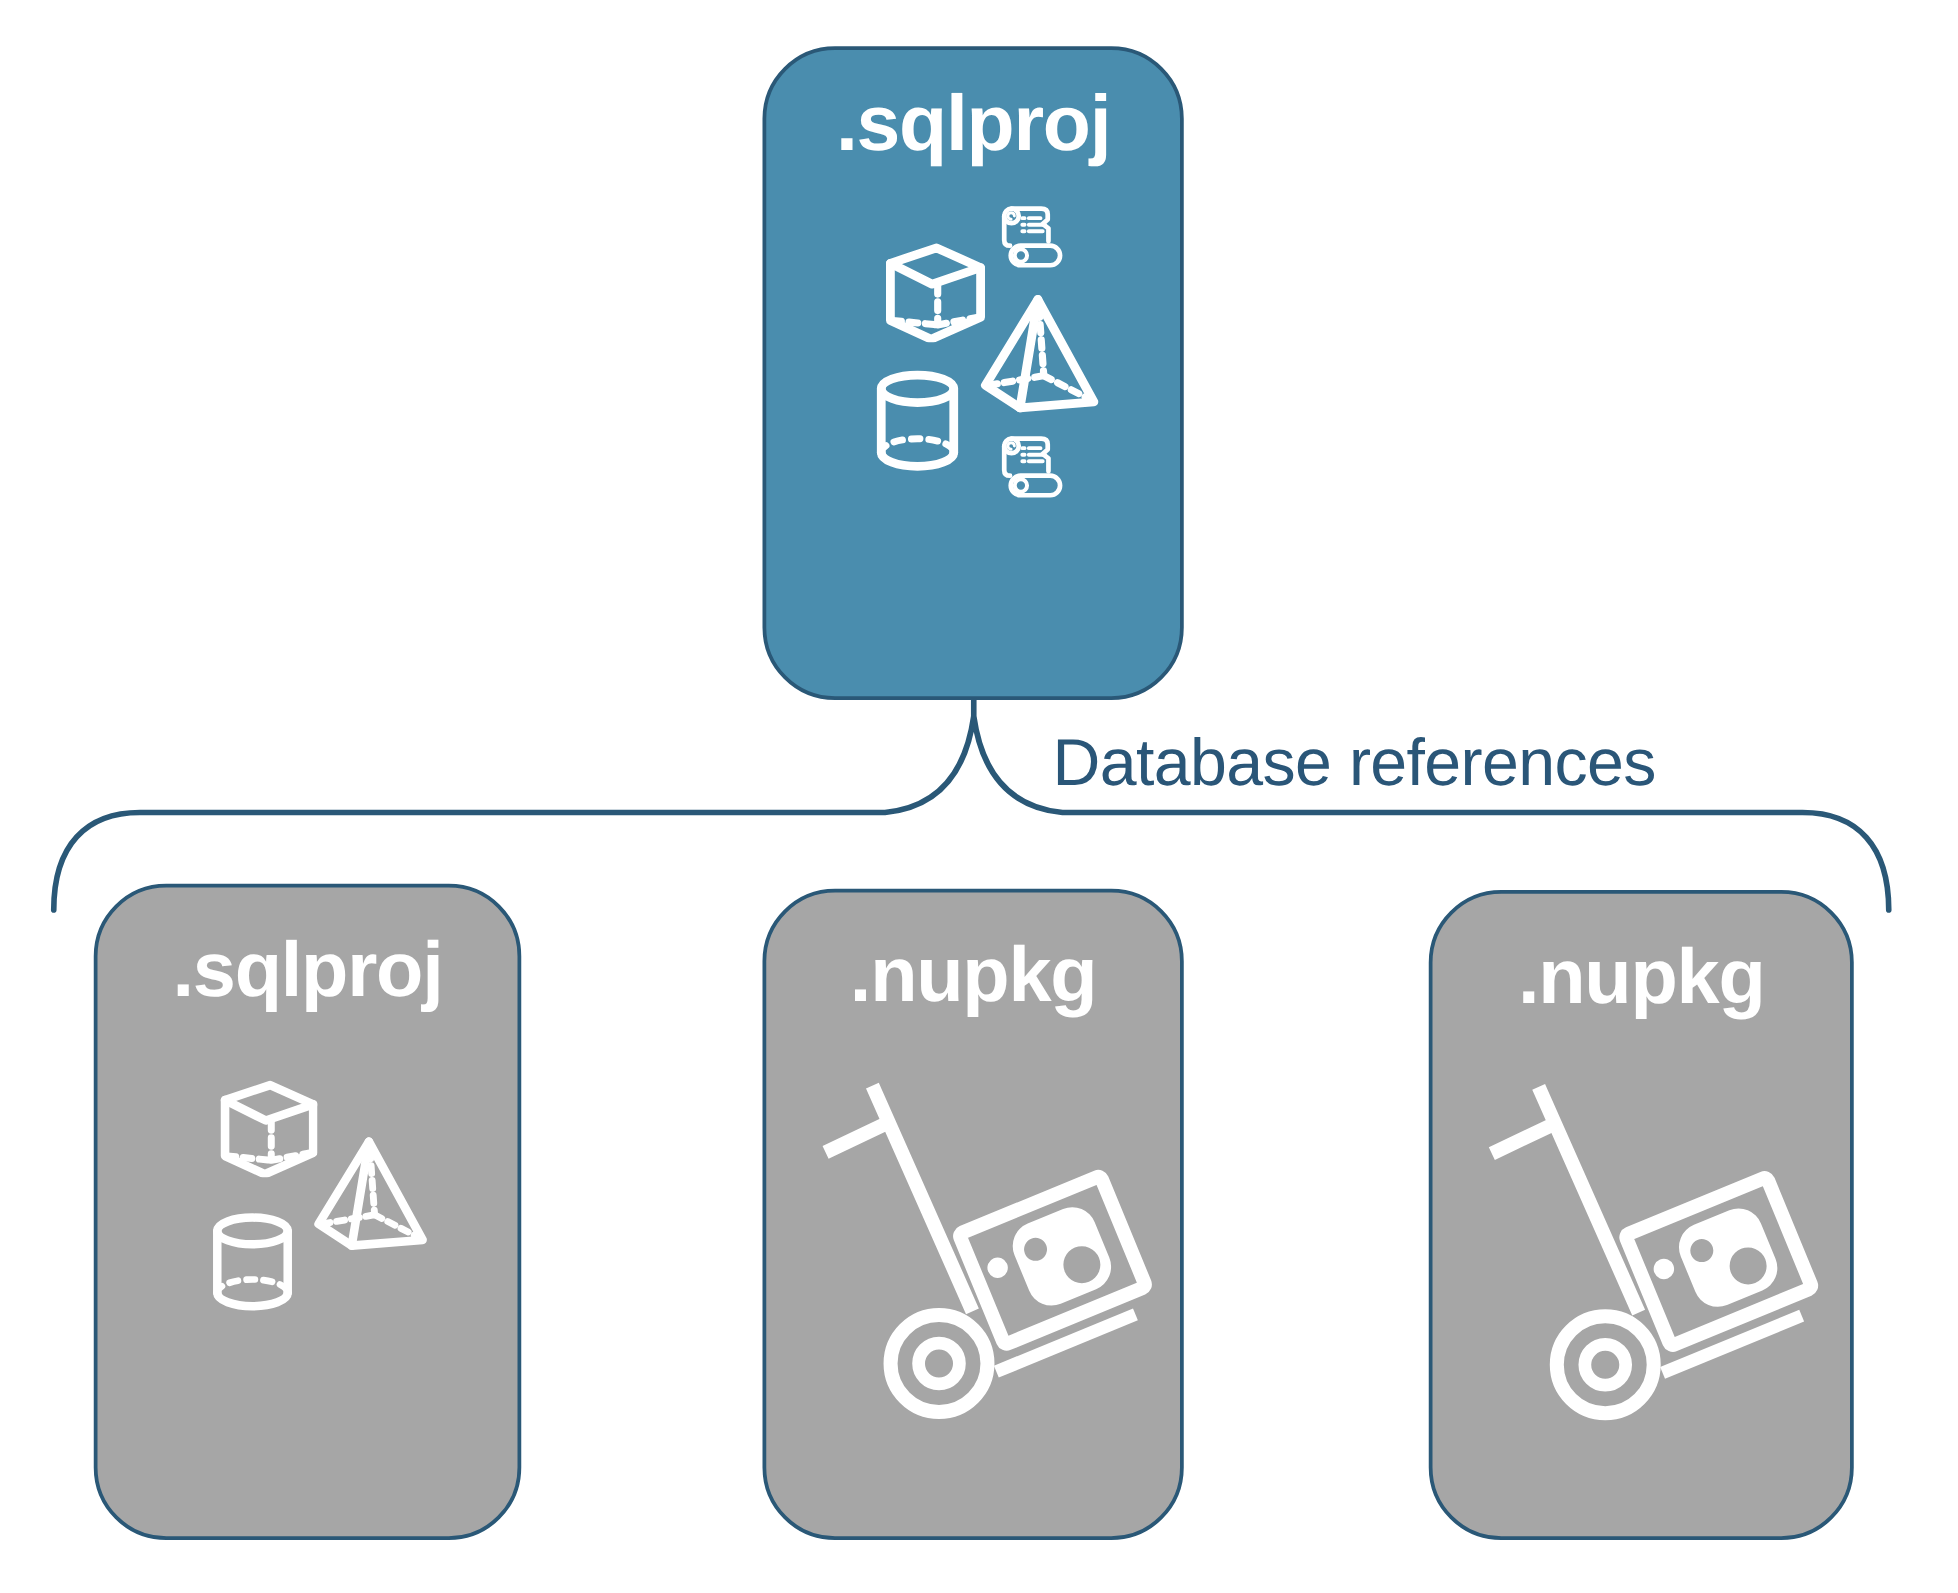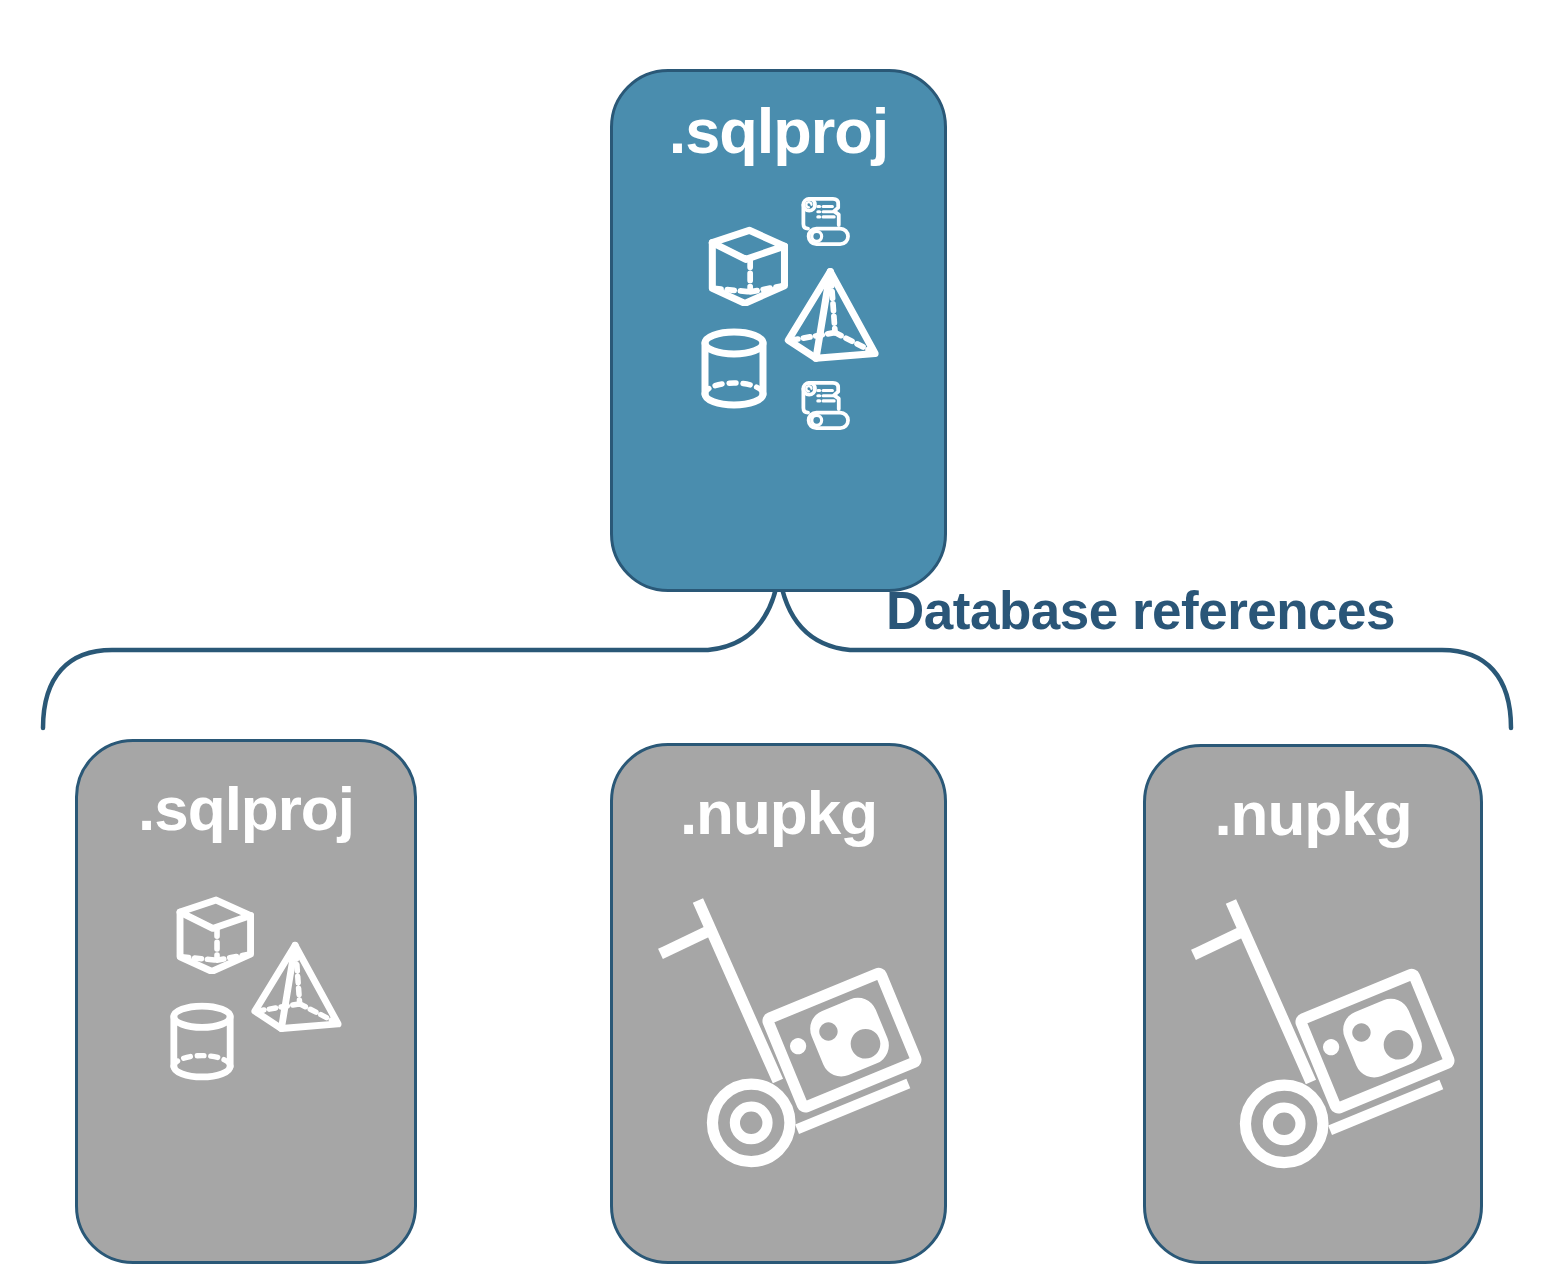--- a/index.html
+++ b/index.html
@@ -14,29 +14,28 @@
   html,body{background:var(--background);}
   .stage{
     position:relative;
     width:1566px;height:1274px;
     background:var(--background);
     font-family:"Liberation Sans", sans-serif;
     overflow:hidden;
   }
   .brace{position:absolute;left:0;top:0;width:1566px;height:1274px;pointer-events:none;}
   .connector-label{
-    position:absolute;left:886px;top:584px;
-    font-size:53px;font-weight:700;line-height:1;letter-spacing:-0.5px;
+    position:absolute;left:842px;top:584px;
+    font-size:53px;font-weight:400;line-height:1;letter-spacing:-0.5px;
     color:var(--label-text);white-space:nowrap;
   }
   .card{
     position:absolute;
     border:3.5px solid var(--outline);
     border-radius:58px;
-    margin-top:32px;
   }
   .card.root{left:610px;top:37px;width:337px;height:523px;background:var(--root-fill);}
   .card.child{background:var(--child-fill);}
   .card.c1{left:75px;top:707px;width:342px;height:525px;}
   .card.c2{left:610px;top:711px;width:337px;height:521px;}
   .card.c3{left:1143px;top:712px;width:340px;height:520px;}
   .card-title{
     width:100%;text-align:center;
     font-size:63px;font-weight:700;line-height:1;letter-spacing:-1px;
     color:#ffffff;padding-top:28px;white-space:nowrap;

